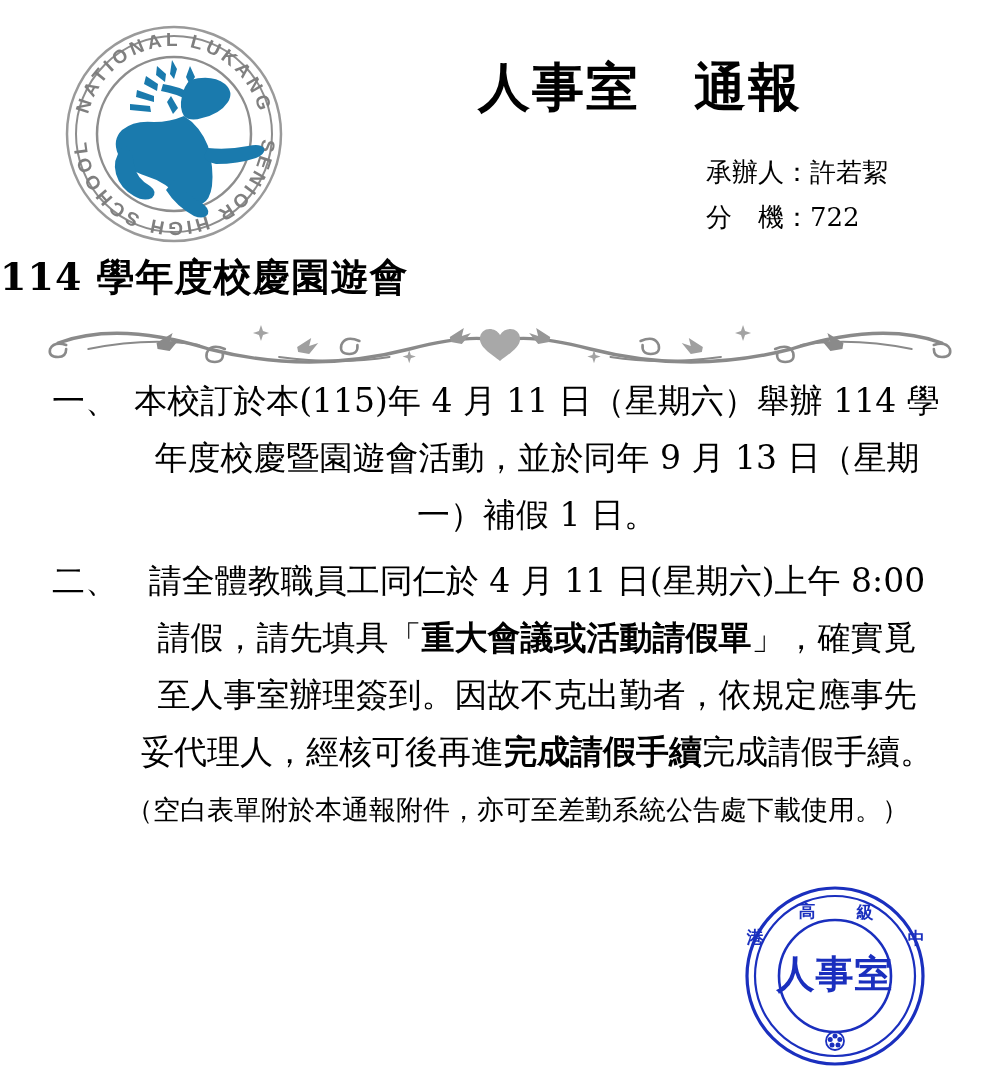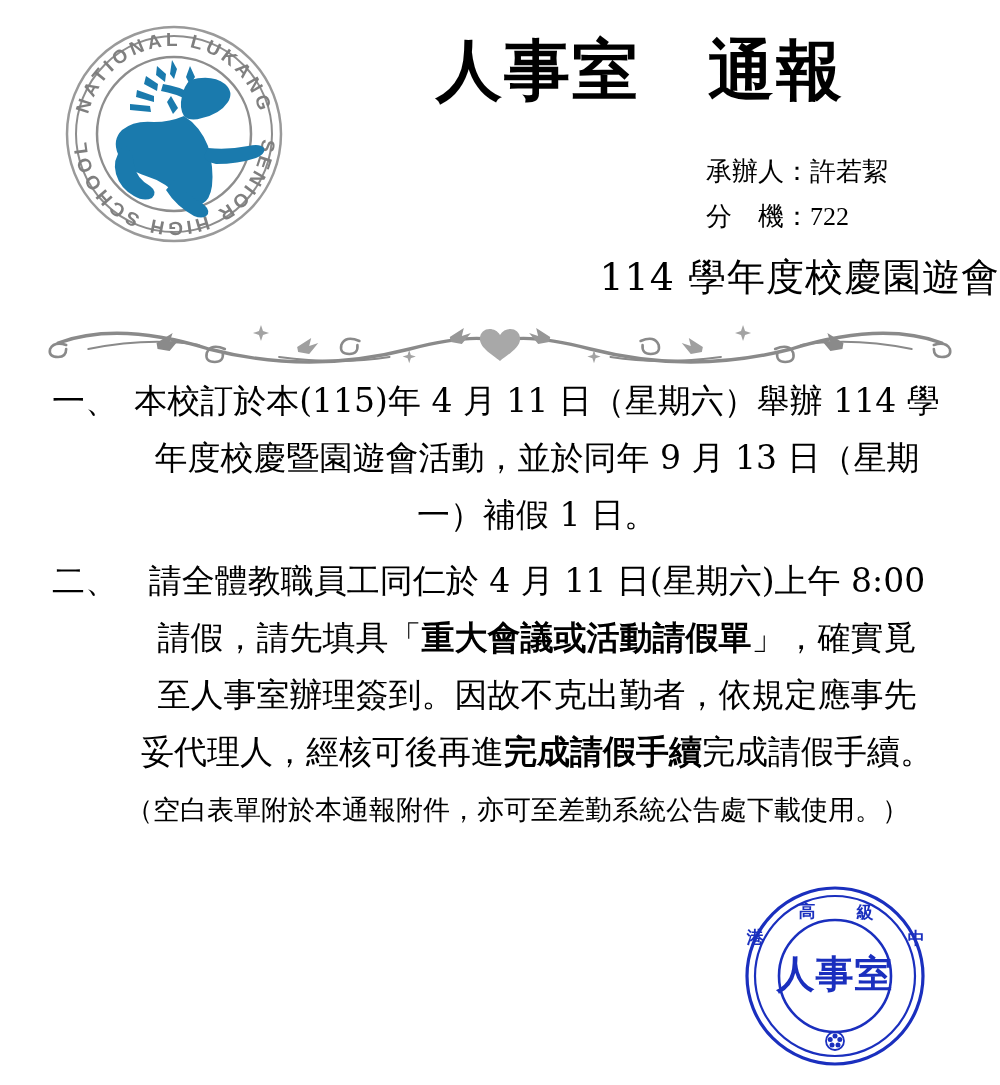--- a/index.html
+++ b/index.html
@@ -31,49 +31,49 @@
   }
   #school-logo svg { display: block; width: 100%; height: 100%; }
 
   #title-block {
     position: absolute;
     left: 330px;
     top: 34px;
     width: 620px;
   }
   #doc-title {
-    font-size: 66px;
+    font-size: 52px;
     line-height: 1.12;
     letter-spacing: 2px;
     text-align: center;
     font-weight: 600;
     white-space: pre;
     font-family: "DejaVu Serif", "Liberation Serif", serif;
+    margin-top: 24px;
   }
 
   #contact-block {
     position: absolute;
     right: 112px;
     top: 150px;
     text-align: left;
     font-size: 26px;
     line-height: 1.72;
     font-family: "DejaVu Serif", "Liberation Serif", serif;
   }
-  .contact-row { white-space: pre; font-family: Liberation Serif, serif; }
+  .contact-row { white-space: pre; }
 
   
   #subtitle {
-    text-align: right;
+    text-align: left;
     font-size: 38px;
     letter-spacing: 1px;
     margin-top: 4px;
-    font-weight: 400;
-    font-family: "DejaVu Serif", "Liberation Serif", serif;
-    padding-left: 16px;
+    font-weight: 700;
+    font-family: "DejaVu Serif", "Liberation Serif", serif;
   }
 
   
   #divider {
     margin: 16px 28px 8px 28px;
     height: 46px;
   }
   #divider svg { display: block; width: 100%; height: 100%; }
 
   

